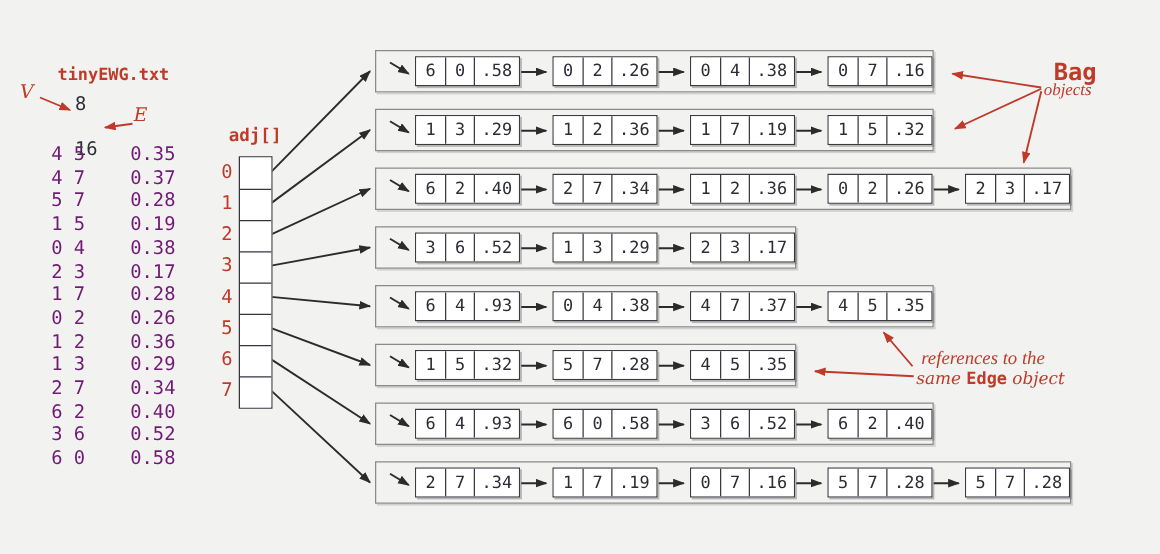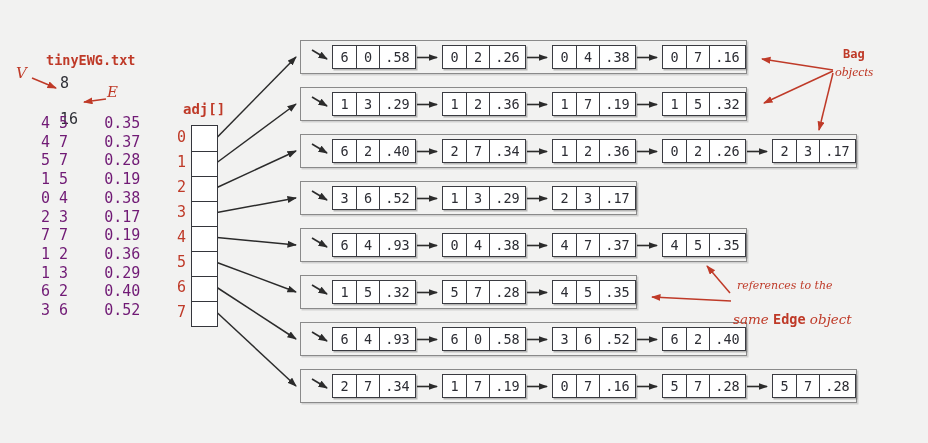--- a/index.html
+++ b/index.html
@@ -34,24 +34,24 @@
     padding-left:7px; background:transparent;
     box-shadow:1.5px 1.5px 0 rgba(150,150,150,.35);
   }
   .node{display:flex; border:1.3px solid #3a3b41; background:#fff;
         box-shadow:1.5px 1.5px 0 rgba(110,110,110,.45);}
   .ncell{height:22px; line-height:22px; text-align:center; font-size:13.5px;
          color:#2c2d34; background:#fff; box-sizing:border-box;}
   .ncell.v{width:23px;} .ncell.w{width:23px; border-left:1.3px solid #3a3b41;}
   .ncell.wt{width:36px; border-left:1.3px solid #3a3b41;}
 
-  .bag1{left:843px; top:47px; font-size:12px; font-weight:bold;}
+  .bag1{left:843px; top:47px; font-size:19px; font-weight:bold;}
   .bag2{left:835px; top:64px; font-size:13.5px;font-family:Liberation Serif, serif;}
-  .ref1{left:737px; top:279px; font-size:11px;}
-  .ref2{left:733px; top:295px; font-size:13.5px;margin-top:16px;}
+  .ref1{left:737px; top:279px; font-size:15px;font-family:Liberation Serif, serif;}
+  .ref2{left:733px; top:295px; font-size:13.5px;}
   .ref2 .code{font-family:"DejaVu Sans Mono", monospace; font-style:normal; font-weight:bold;}
 </style>
 </head>
 <body>
 
 <div id="stage">
 
   <svg id="overlay" viewBox="0 0 928 443">
     <defs>
       <marker id="ah-dark" markerUnits="userSpaceOnUse" markerWidth="10" markerHeight="8" refX="8.5" refY="3.5" orient="auto">
@@ -76,21 +76,21 @@
       <line x1="833" y1="73" x2="819" y2="130" stroke="#bf3a28" stroke-width="1.5" marker-end="url(#ah-red)"></line>
       <line x1="730" y1="293" x2="707" y2="266" stroke="#bf3a28" stroke-width="1.5" marker-end="url(#ah-red)"></line>
       <line x1="731" y1="301" x2="652" y2="297" stroke="#bf3a28" stroke-width="1.5" marker-end="url(#ah-red)"></line>
     </svg>
 
   <div class="abs ftitle red mono">tinyEWG.txt</div>
   <div class="abs vlab red serif-it">V</div>
   <div class="abs vval ink mono">8</div>
   <div class="abs elab red serif-it">E</div>
   <div class="abs eval ink mono">16</div>
-  <div class="abs" id="edge-lines"><div>4 5    0.35</div><div>4 7    0.37</div><div>5 7    0.28</div><div>1 5    0.19</div><div>0 4    0.38</div><div>2 3    0.17</div><div>7 7    0.19</div><div>1 2    0.36</div><div>1 3    0.29</div><div>6 2    0.40</div><div>3 6    0.52</div></div>
+  <div class="abs" id="edge-lines"><div>4 5    0.35</div><div>4 7    0.37</div><div>5 7    0.28</div><div>1 5    0.19</div><div>0 4    0.38</div><div>2 3    0.17</div><div>1 7    0.28</div><div>0 2    0.26</div><div>1 2    0.36</div><div>1 3    0.29</div><div>2 7    0.34</div><div>6 2    0.40</div><div>3 6    0.52</div><div>6 0    0.58</div></div>
 
   <div class="abs adjlab red mono">adj[]</div>
   <div class="abs" id="adj-cells">
       <div class="adj-cell"></div>
       <div class="adj-cell"></div>
       <div class="adj-cell"></div>
       <div class="adj-cell"></div>
       <div class="adj-cell"></div>
       <div class="adj-cell"></div>
       <div class="adj-cell"></div>

